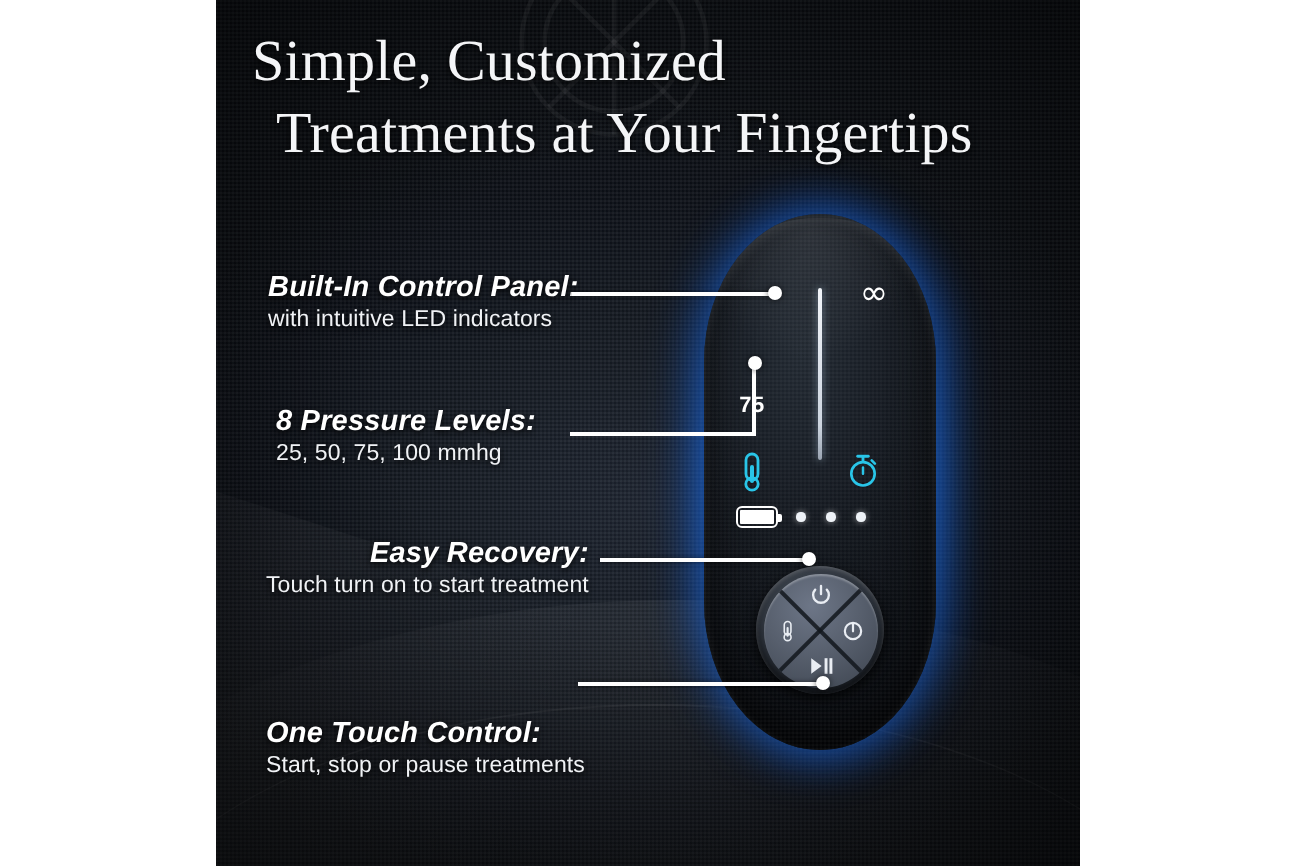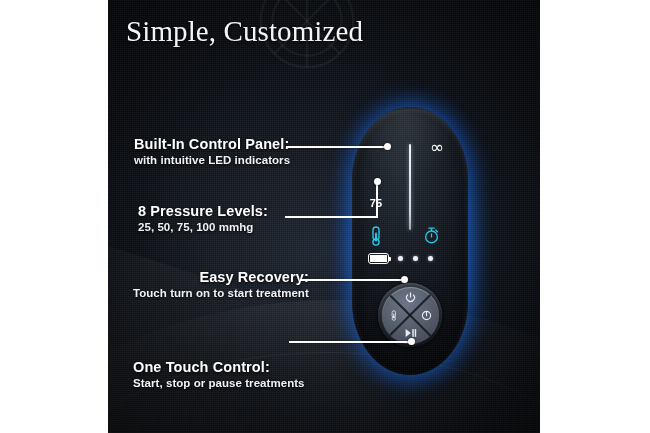--- a/index.html
+++ b/index.html
@@ -259,25 +259,26 @@
 
   
   .callout { position: absolute; z-index: 8; }
   .callout .title {
     color: #ffffff;
     font-size: 14.5px;
     font-weight: bold;
     letter-spacing: 0.1px;
     white-space: nowrap;
     text-shadow: 0 1px 3px rgba(0,0,0,0.9);
+    font-style: italic;
   }
   .callout .sub {
     color: #f0f2f5;
     font-size: 11.5px;
-    font-weight: bold;
+    font-weight: normal;
     letter-spacing: 0.05px;
     white-space: nowrap;
     margin-top: 2px;
     text-shadow: 0 1px 3px rgba(0,0,0,0.9);
   }
 
   .lead {
     position: absolute;
     height: 1.6px;
     background: #ffffff;
@@ -329,20 +330,21 @@
       <path d="M60 60 L29 29"></path>
       <path d="M60 60 L91 29"></path>
       <path d="M60 60 L29 91"></path>
       <path d="M60 60 L91 91"></path>
       <path d="M38 38 L82 38"></path>
     </g>
   </svg>
 
   <div id="headline">
     <div class="l1">Simple, Customized</div>
+    <div class="l2">Treatments at Your Fingertips</div>
   </div>
 
   <div id="device-glow"></div>
   <div id="device">
     <div class="grain"></div>
     <div class="topsheen"></div>
   </div>
 
   <div id="infinity" class="dev-el">∞</div>
   <div id="pressure-value" class="dev-el">75</div>

